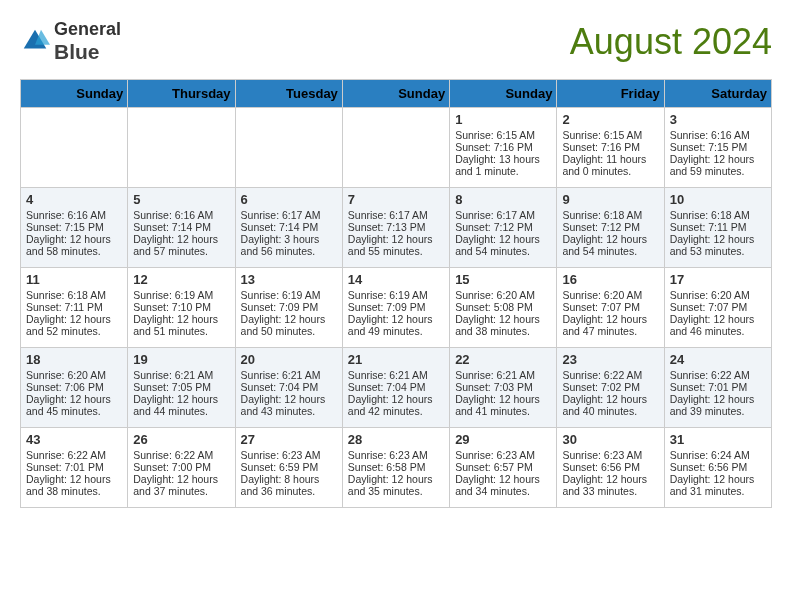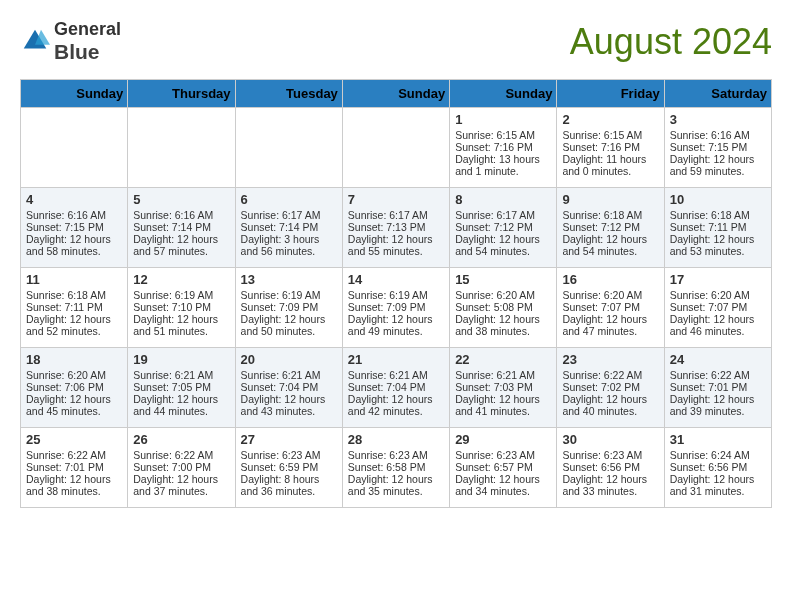--- a/index.html
+++ b/index.html
@@ -271,21 +271,21 @@
         </td>
         <td>
           <span class="day-number">24</span>
           <div>Sunrise: 6:22 AM</div>
           <div>Sunset: 7:01 PM</div>
           <div>Daylight: 12 hours and 39 minutes.</div>
         </td>
       </tr>
       <tr>
         <td>
-          <span class="day-number">25</span>
+          <span class="day-number">43</span>
           <div>Sunrise: 6:22 AM</div>
           <div>Sunset: 7:01 PM</div>
           <div>Daylight: 12 hours and 38 minutes.</div>
         </td>
         <td>
           <span class="day-number">26</span>
           <div>Sunrise: 6:22 AM</div>
           <div>Sunset: 7:00 PM</div>
           <div>Daylight: 12 hours and 37 minutes.</div>
         </td>

